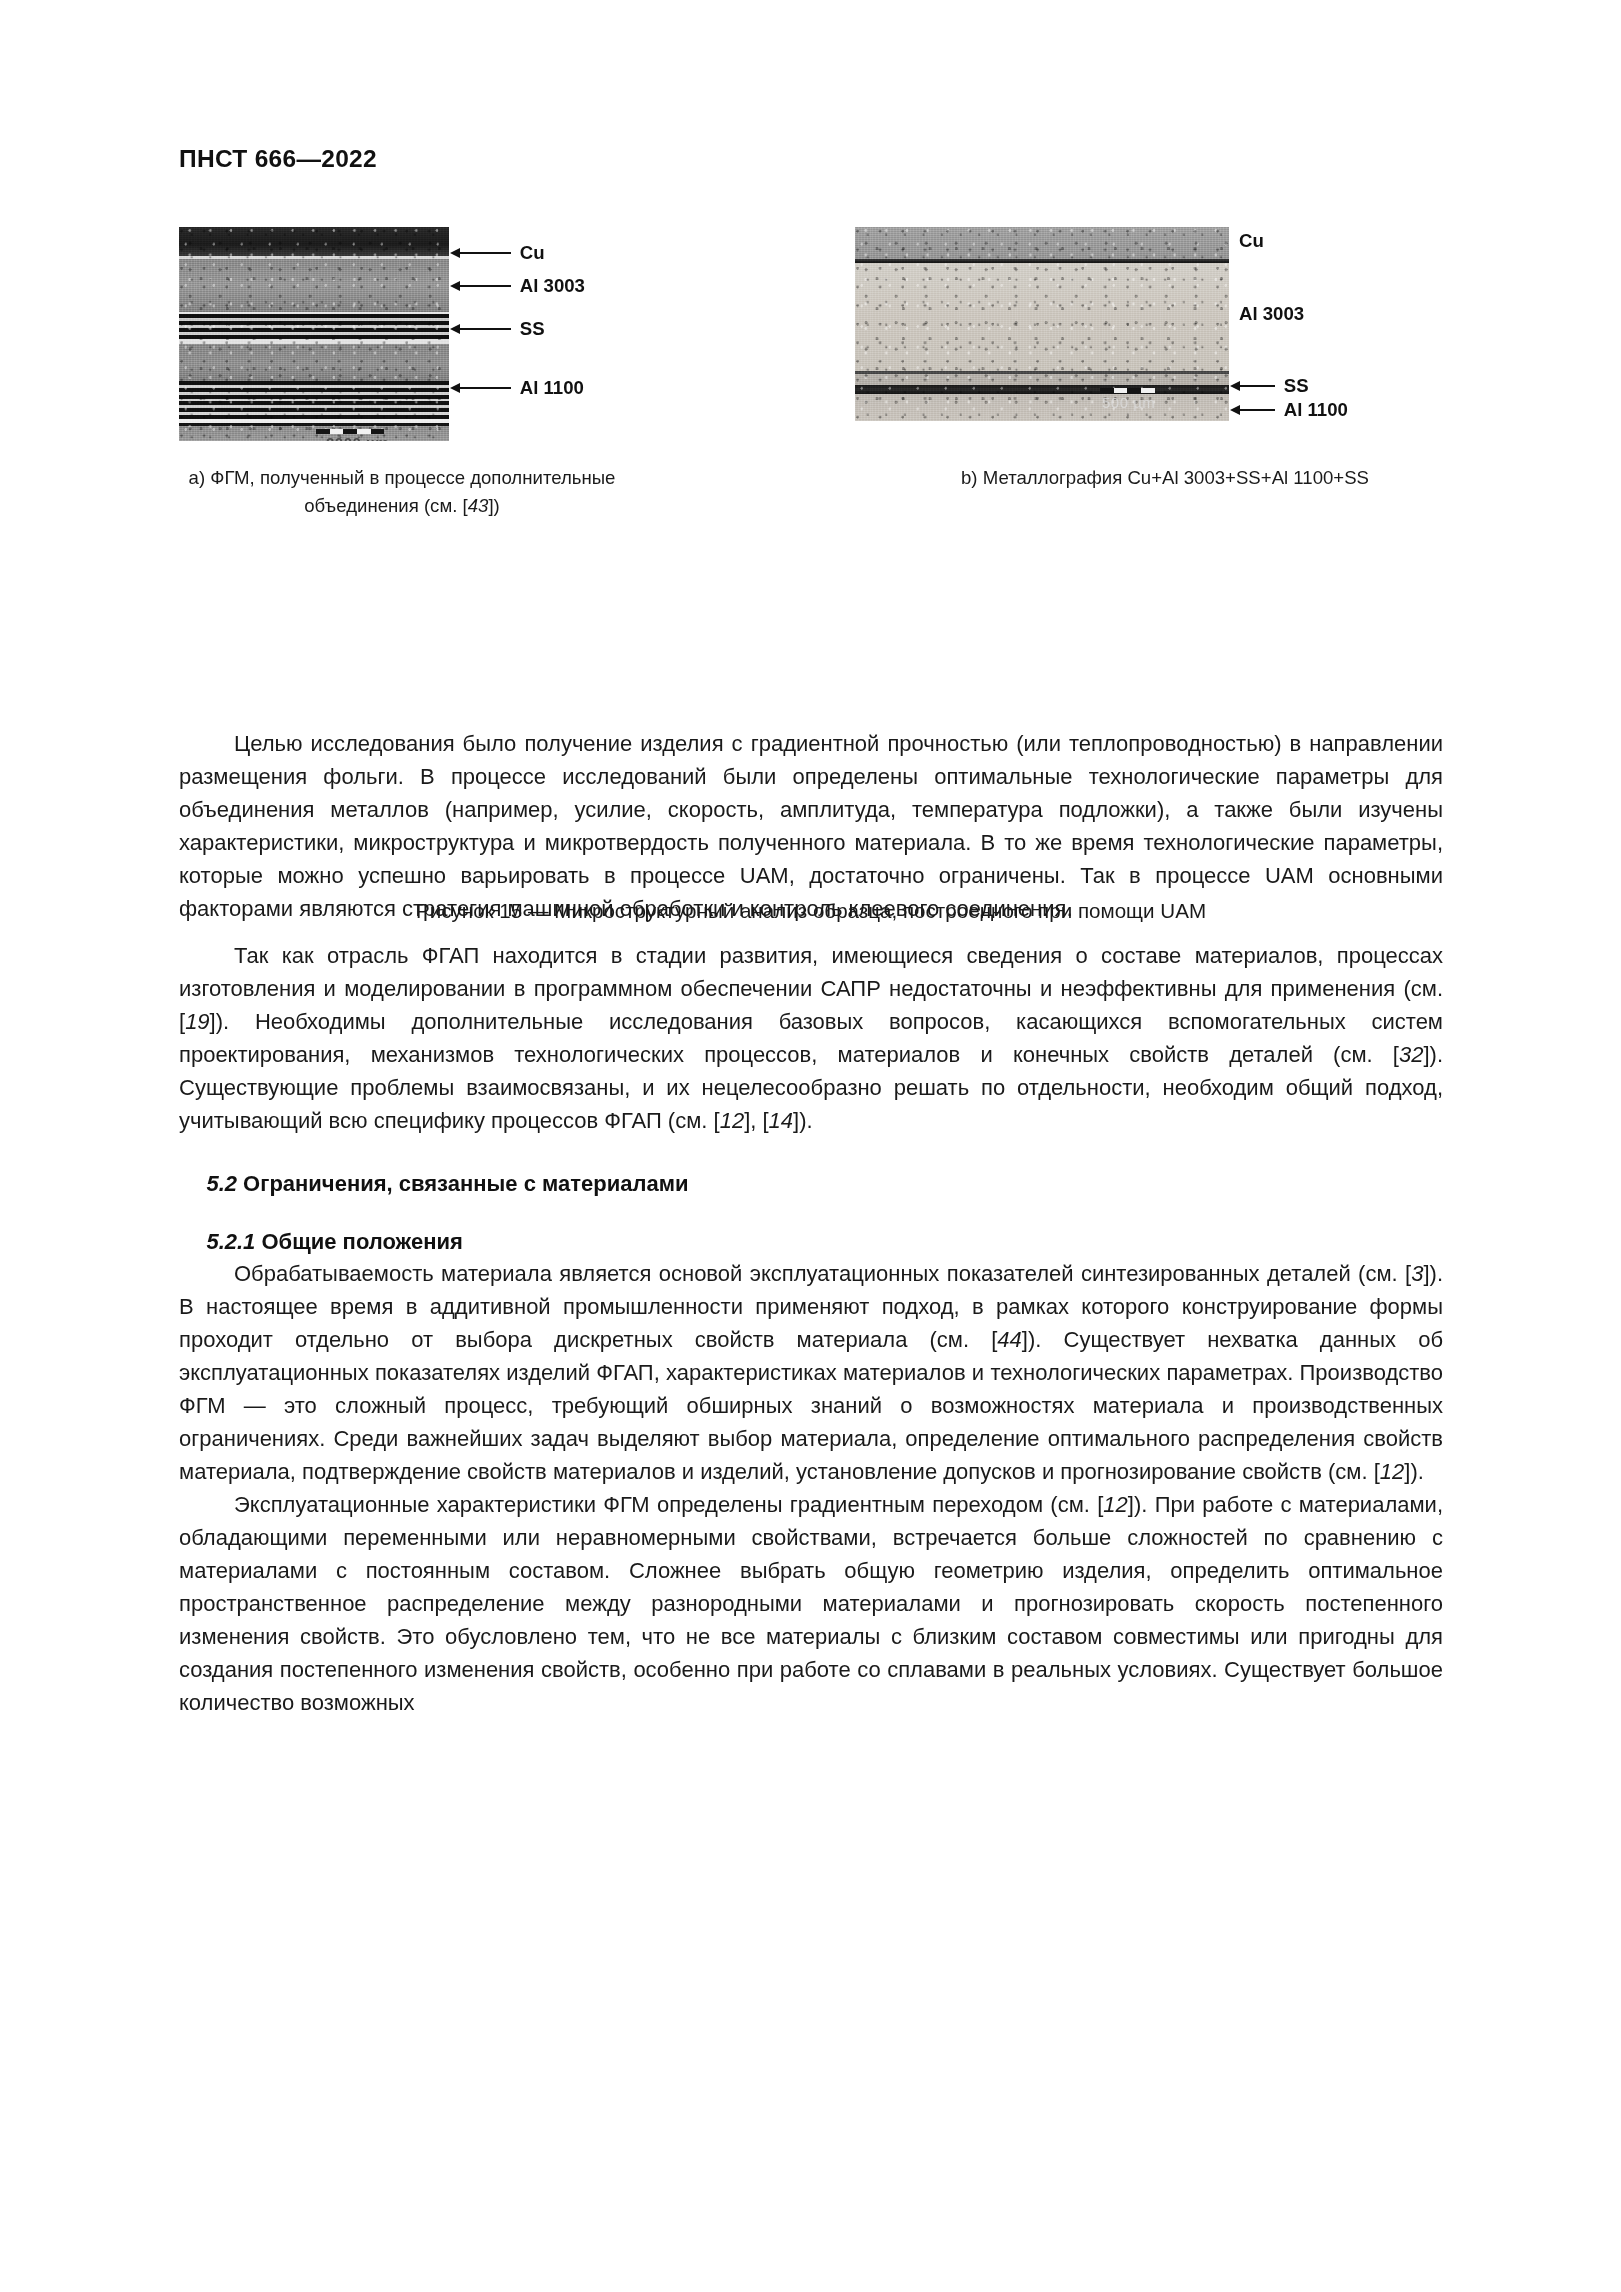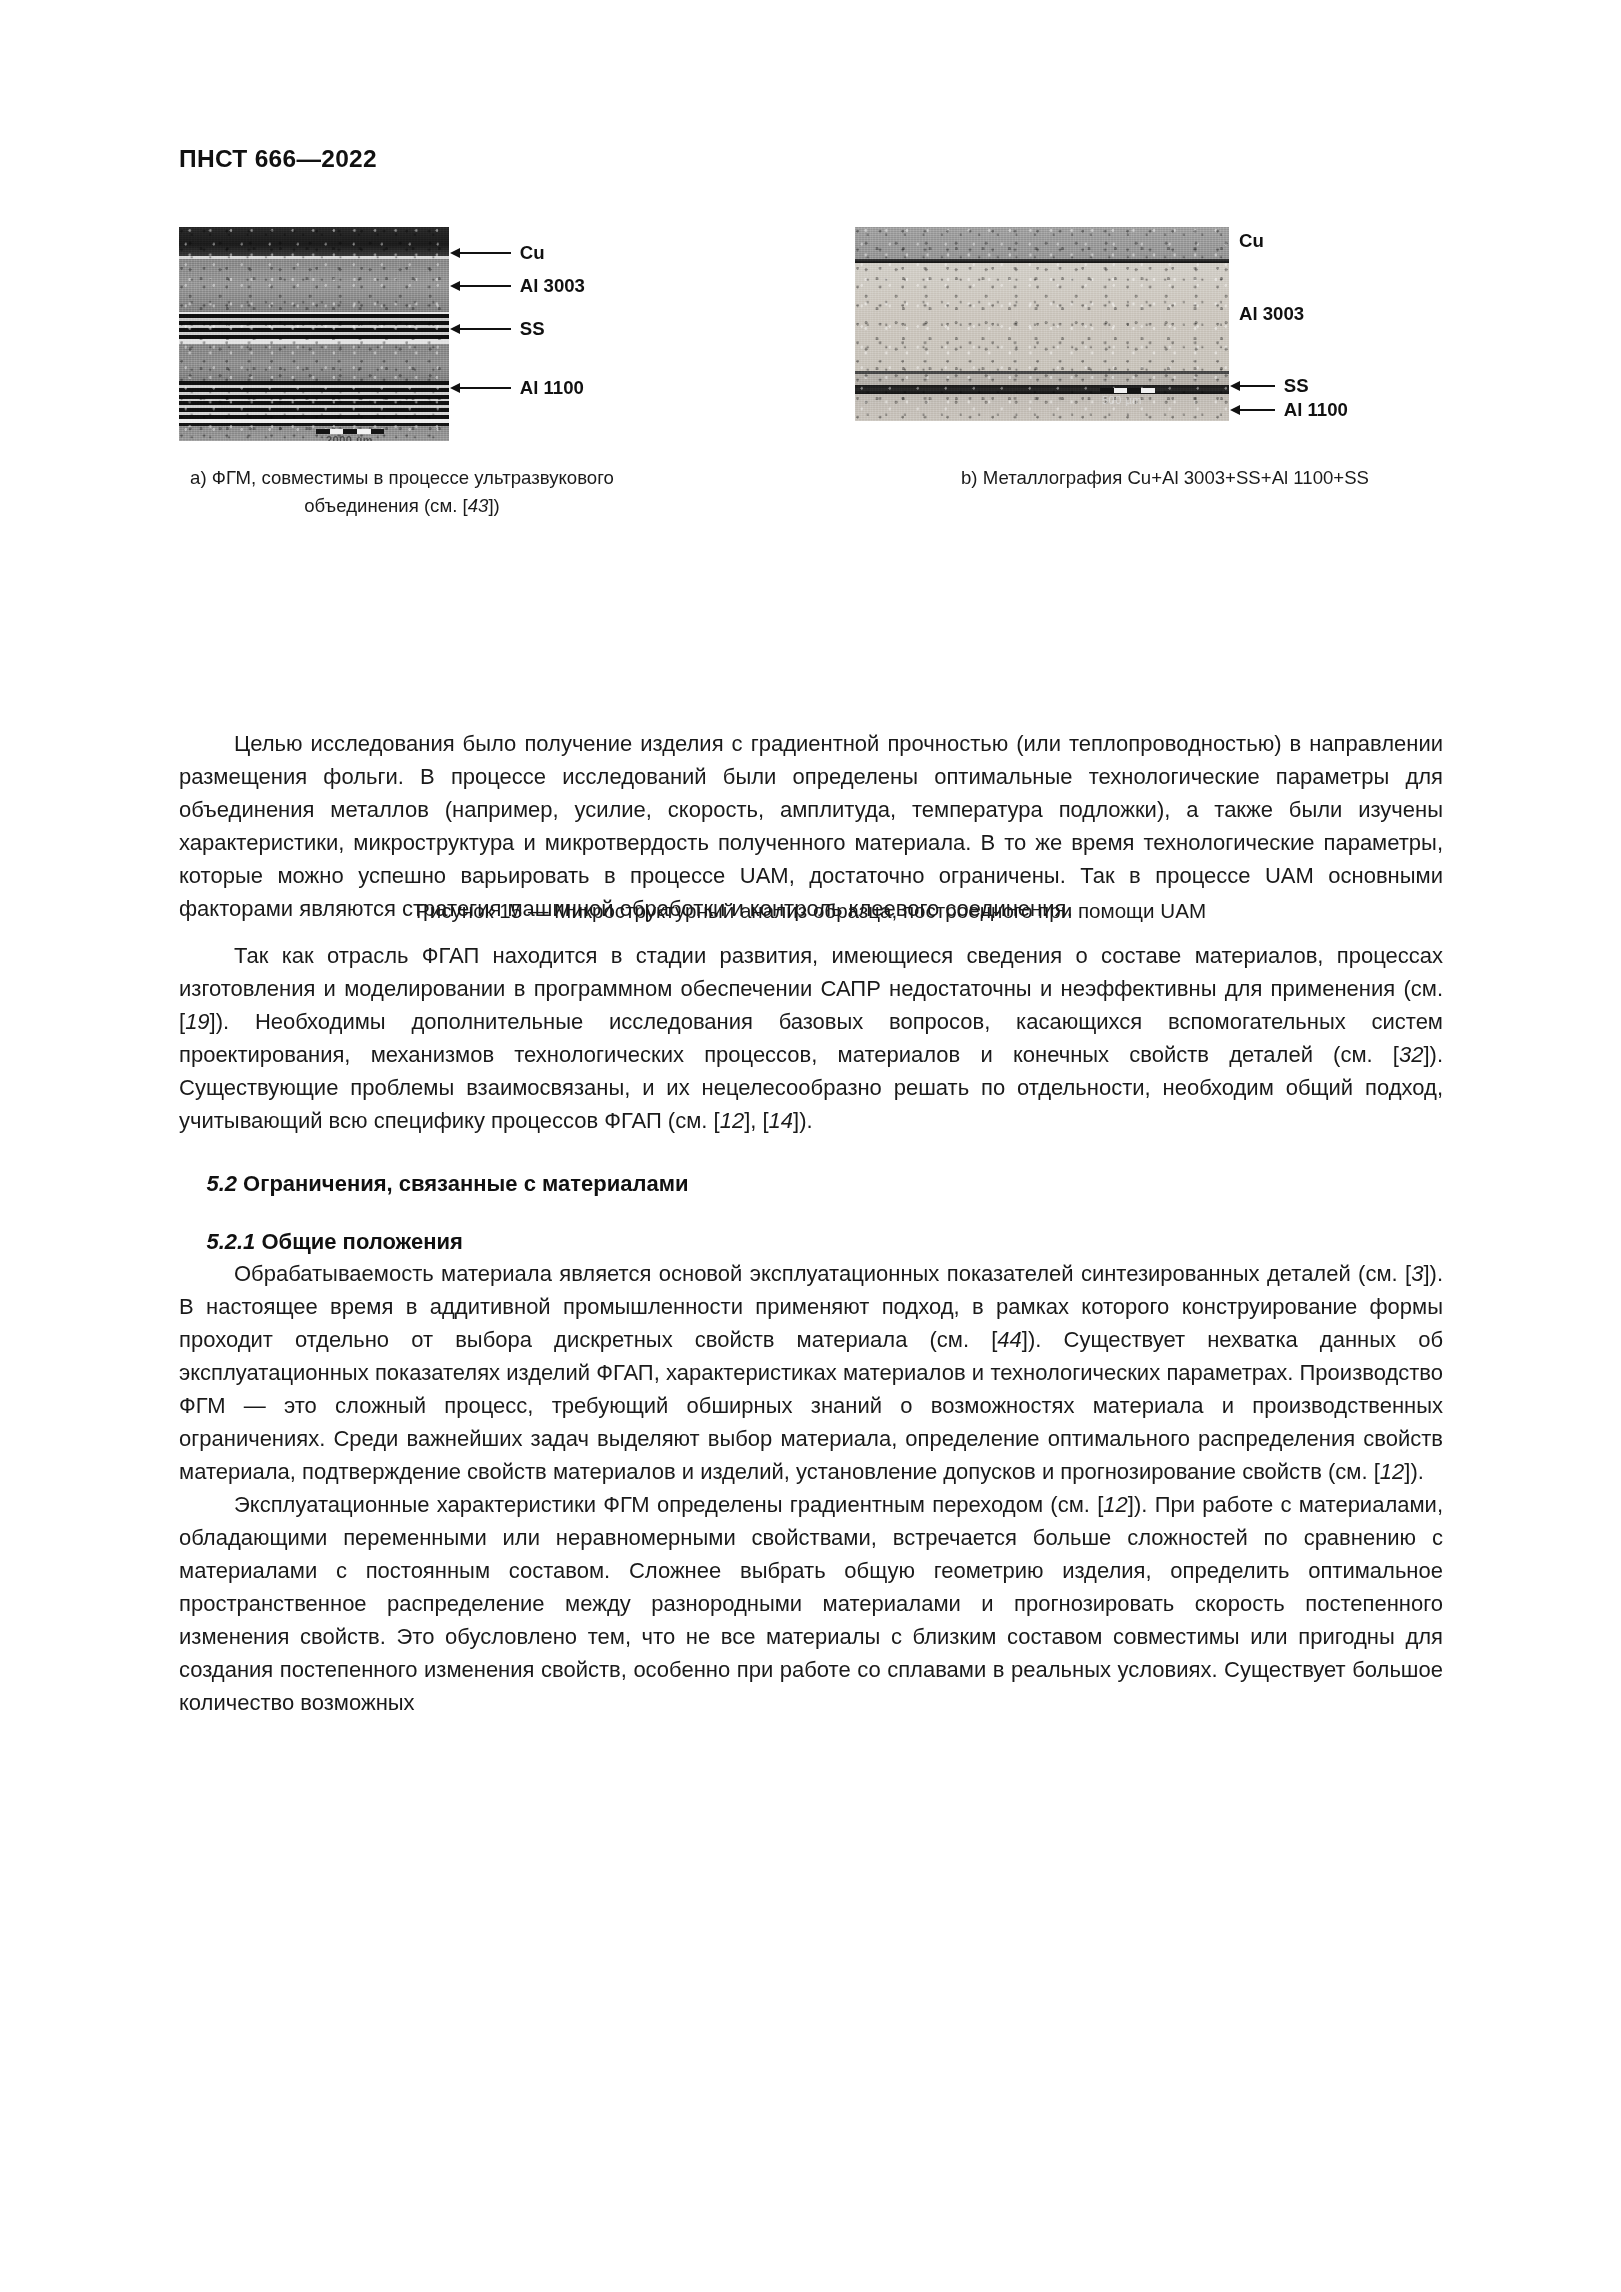--- a/index.html
+++ b/index.html
@@ -128,21 +128,21 @@
   .scalebar {
     position: absolute;
     display: flex;
     height: 4.9px;
   }
   .scalebar i { display: block; height: 100%; width: 13.7px; }
   .scalebar i:nth-child(odd) { background: #141414; }
   .scalebar i:nth-child(even) { background: #f2f2f2; }
   .scaletxt {
     position: absolute;
-    font-size: 11px;
+    font-size: 15px;
     color: #3a3a3a;
     letter-spacing: 0.5px;
     opacity: 0.8;
   }
 
   
   .subcap {
     font-size: 18.6px;
     line-height: 1.5;
     color: #1a1a1a;
@@ -282,21 +282,21 @@
           <span class="ltxt">SS</span>
         </div>
         <div class="lead" style="left:271px; top:154px;">
           <span class="arrowhead"></span>
           <span class="shaft" style="width:51px;"></span>
           <span class="ltxt">Al 1100</span>
         </div>
 
         <div class="cap-a" style="top:237px; width:564px; left:-59px;">
           <div class="subcap">
-            <span>a) ФГМ, совместимы в процессе ультразвукового</span><br>
+            <span>a) ФГМ, полученный в процессе дополнительные</span><br>
             <span>объединения (см. [</span><span class="it">43</span><span>])</span>
           </div>
         </div>
       </div>
 
       <div class="micro-wrap" style="width:588px;">
         <div class="micro-b">
           <div class="lyr" style="top:0;height:32px;background:linear-gradient(180deg,#a3a3a3,#9c9c9c 60%,#979797);"></div>
           <div class="lyr" style="top:32px;height:3.9px;background:linear-gradient(180deg,#3a3a3a,#101010);"></div>
           <div class="lyr" style="top:36px;height:108px;background:linear-gradient(180deg,#d3cfc8,#cdc8c0 50%,#cac5bd);"></div>

